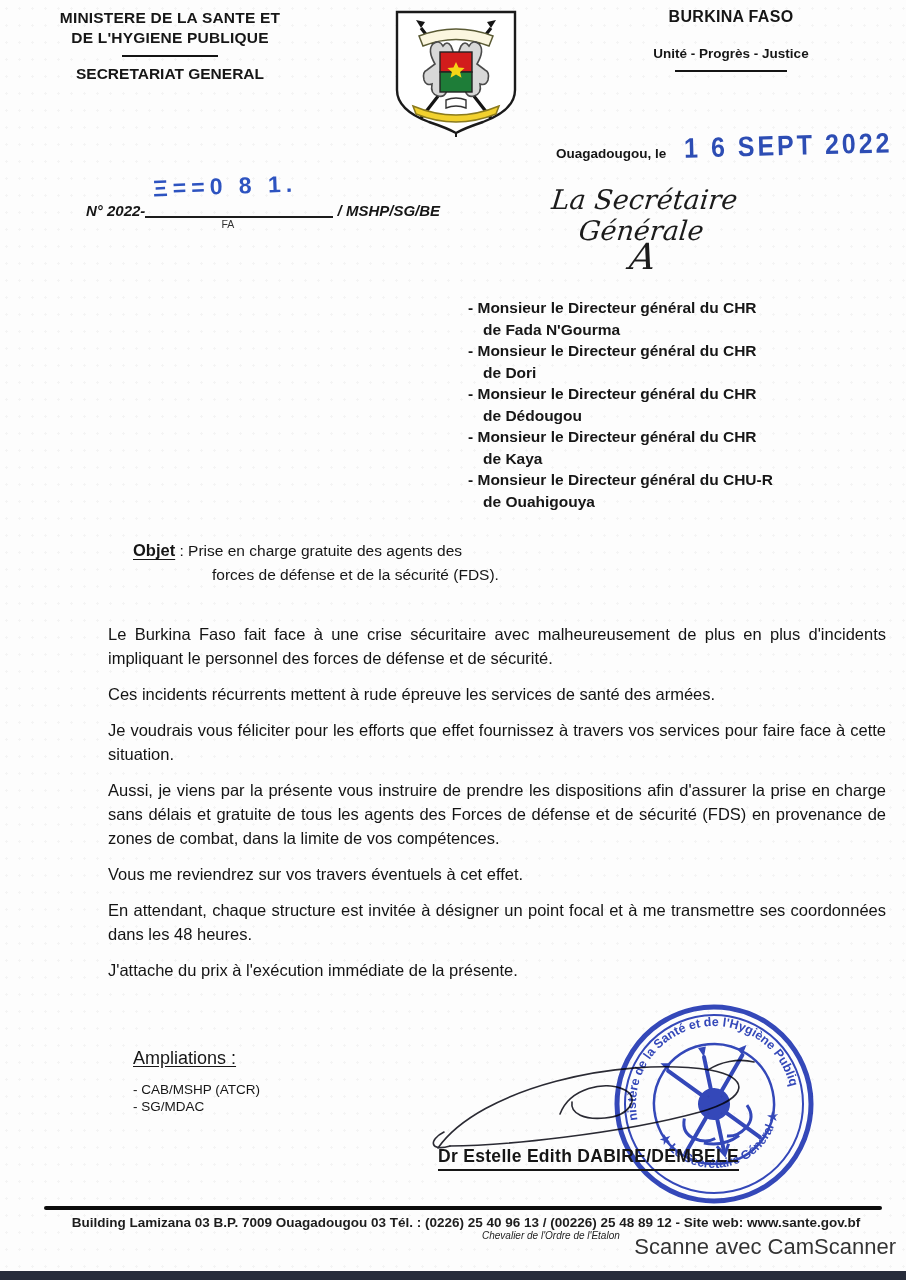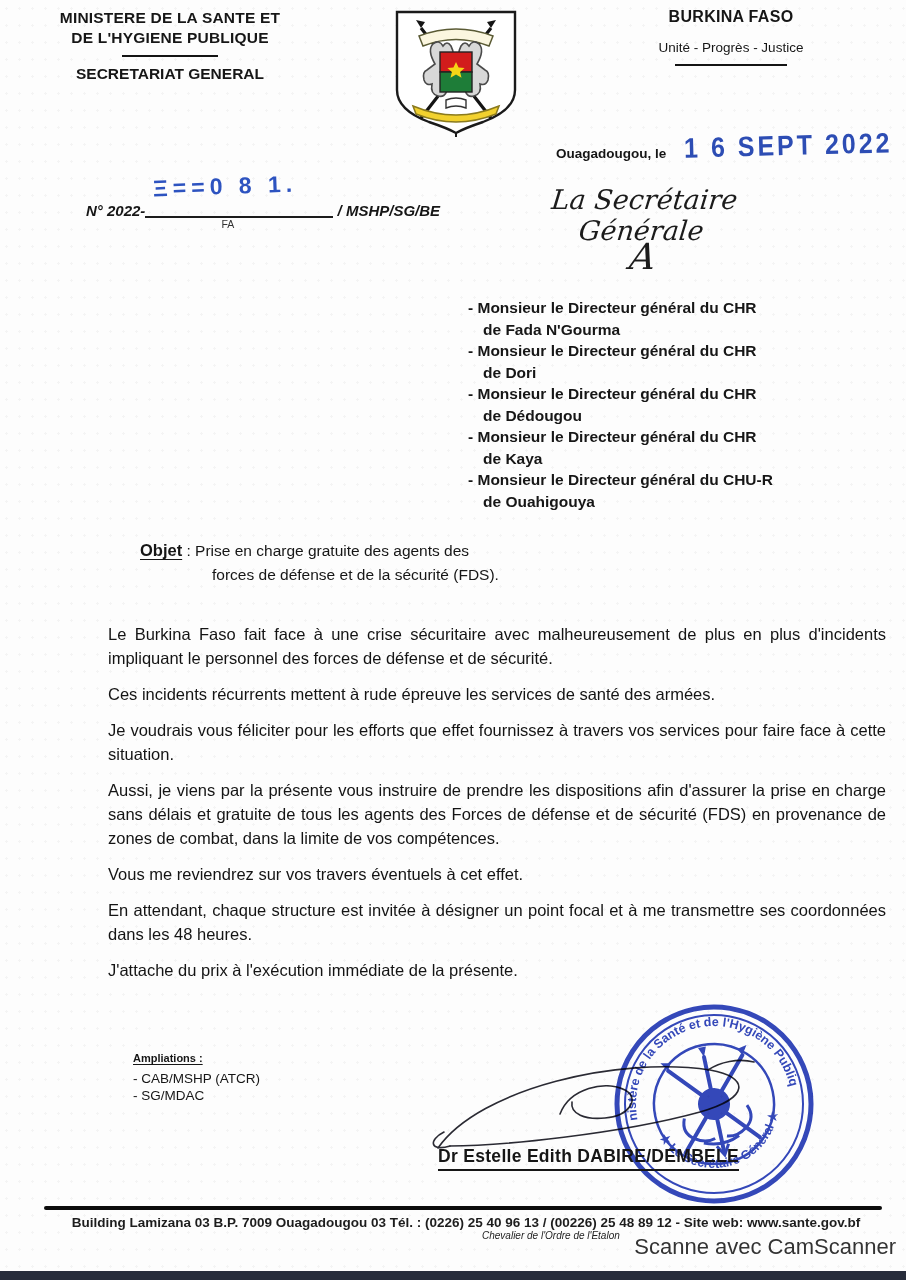--- a/index.html
+++ b/index.html
@@ -12,21 +12,21 @@
     font-family:"Liberation Sans",sans-serif;
     color:#161616;
   }
   
   .hdr-left{position:absolute;left:34px;top:8px;width:272px;text-align:center;}
   .hdr-left .l{font-size:15.5px;font-weight:700;line-height:20px;letter-spacing:.2px;}
   .hdr-rule{width:96px;height:2px;background:#141414;margin:7px auto 8px auto;}
   .hdr-left .sec{font-size:15.5px;font-weight:700;margin-top:6px;}
   .hdr-right{position:absolute;left:600px;top:8px;width:262px;text-align:center;}
   .hdr-right .country{font-size:16px;font-weight:700;letter-spacing:.3px;}
-  .hdr-right .motto{font-size:13.5px;font-weight:400;margin-top:14px;}
+  .hdr-right .motto{font-size:13.5px;font-weight:700;margin-top:20px;}
   .hdr-rule2{width:112px;height:2px;background:#141414;margin:9px auto 0 auto;}
   .coa{position:absolute;left:383px;top:6px;width:146px;height:131px;}
   
   .place{position:absolute;left:556px;top:146px;font-size:13.5px;font-weight:700;}
   .datestamp{
     position:absolute;left:684px;top:131px;
     font-size:25px;font-weight:700;color:#2d4db4;
     letter-spacing:3px;transform:rotate(-1.5deg) scaleY(1.12);
     white-space:nowrap;
   }
@@ -46,30 +46,30 @@
     transform:skewX(-6deg);
   }
   .sg-a{
     position:absolute;left:498px;top:236px;width:290px;text-align:center;
     font-family:"DejaVu Serif",serif;font-style:italic;font-size:36px;color:#1c1c1c;
     transform:skewX(-8deg);
   }
   .recips{position:absolute;left:468px;top:297px;width:360px;font-size:15.5px;font-weight:700;line-height:21.5px;}
   .recips .l2{padding-left:15px;}
   
-  .subject{position:absolute;left:140px;top:541px;font-size:15.5px;white-space:nowrap;}
+  .subject{position:absolute;left:133px;top:541px;font-size:15.5px;white-space:nowrap;}
   .subject .obj{font-weight:700;font-size:16.5px;text-decoration:underline;text-underline-offset:3px;}
   .subject .colon{font-weight:400;}
   .subject-l2{position:absolute;left:212px;top:566px;font-size:15.5px;white-space:nowrap;}
   
   .body{position:absolute;left:108px;top:622px;width:778px;}
   .body p{margin:0 0 12px 0;font-size:16.5px;line-height:24px;text-align:justify;color:#141414;}
   
   .ampl{position:absolute;left:133px;top:1050px;font-size:13.5px;line-height:17px;}
-  .ampl .lbl{font-weight:700;font-size:11px;text-decoration:underline;text-underline-offset:2px;margin-bottom:3px;}
+  .ampl .lbl{font-weight:400;font-size:18px;text-decoration:underline;text-underline-offset:2px;margin-bottom:14px;}
   
   .scrawl{position:absolute;left:420px;top:1028px;width:350px;height:145px;}
   .sig-name{
     position:absolute;left:438px;top:1146px;font-size:17.5px;font-weight:700;
     border-bottom:2.5px solid #161616;padding-bottom:2px;white-space:nowrap;letter-spacing:.3px;
   }
   .sig-title{position:absolute;left:482px;top:1230px;font-size:10px;font-style:italic;font-weight:500;color:#222;}
   .stamp{position:absolute;left:610px;top:1000px;width:208px;height:208px;transform:rotate(-12deg);opacity:.92;mix-blend-mode:multiply;}
   
   .foot-rule{position:absolute;left:44px;top:1206px;width:838px;height:3.5px;background:#0c0c0c;border-radius:2px;}

